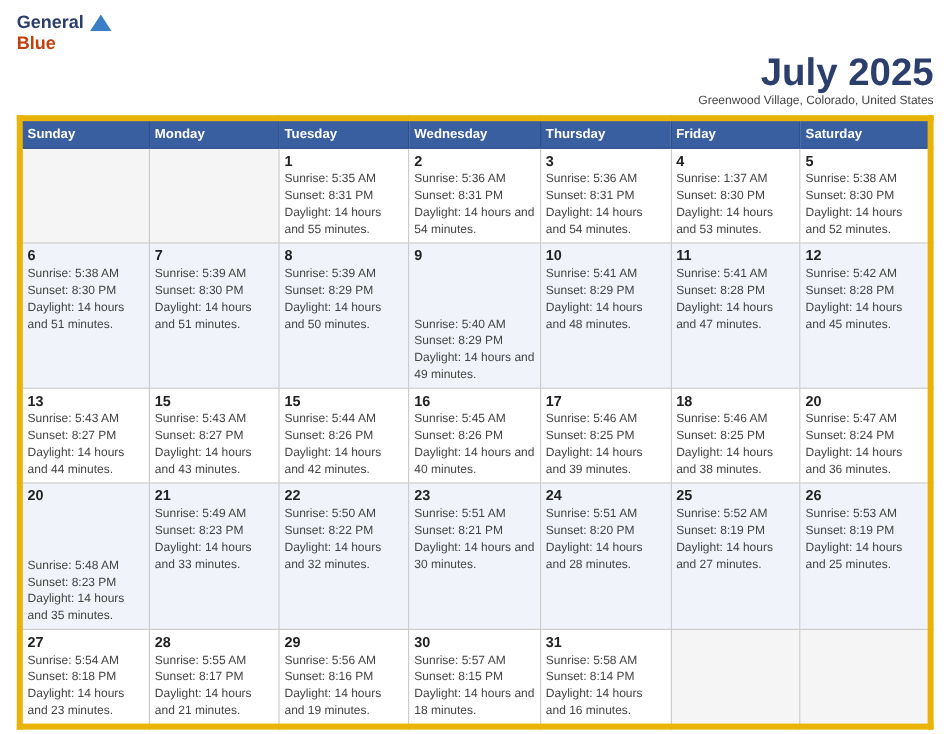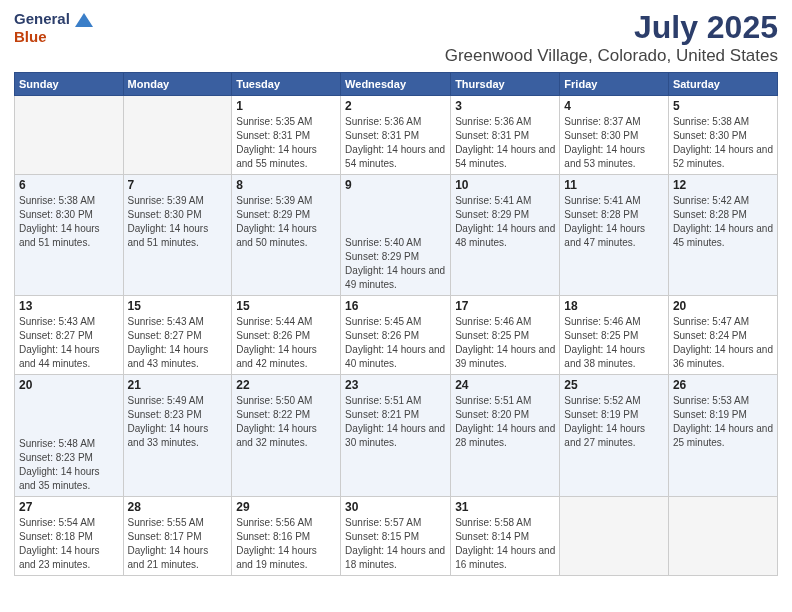--- a/index.html
+++ b/index.html
@@ -22,36 +22,37 @@
       align-items: flex-start;
       margin-bottom: 6px;
     }
     .logo {
       display: flex;
       flex-direction: column;
       align-items: flex-start;
     }
     .title-area {
       text-align: right;
+      margin-top: 33px;
     }
     .month-year {
       font-size: 32px;
       font-weight: bold;
       color: #2c3e6b;
       line-height: 1.1;
     }
     .location {
-      font-size: 17px;
+      font-size: 10px;
       color: #444;
       margin-top: 1px;
     }
     .calendar {
       width: 100%;
       border-collapse: collapse;
-      border: 1px solid #eab308;
+      border: 5px solid #eab308;
     }
     .calendar th {
       background: #3a5fa0;
       color: #fff;
       font-size: 11px;
       font-weight: bold;
       padding: 5px 4px;
       text-align: left;
       border: 1px solid #2d4e8a;
     }
@@ -136,21 +137,21 @@
 Daylight: 14 hours and 54 minutes.</div>
           </td>
           <td>
             <div class="day-num">3</div>
             <div class="day-info" style="white-space: pre-line;">Sunrise: 5:36 AM
 Sunset: 8:31 PM
 Daylight: 14 hours and 54 minutes.</div>
           </td>
           <td>
             <div class="day-num">4</div>
-            <div class="day-info" style="white-space: pre-line;">Sunrise: 8:37 AM
+            <div class="day-info" style="white-space: pre-line;">Sunrise: 1:37 AM
 Sunset: 8:30 PM
 Daylight: 14 hours and 53 minutes.</div>
           </td>
           <td>
             <div class="day-num">5</div>
             <div class="day-info" style="white-space: pre-line;">Sunrise: 5:38 AM
 Sunset: 8:30 PM
 Daylight: 14 hours and 52 minutes.</div>
           </td>
         </tr>

